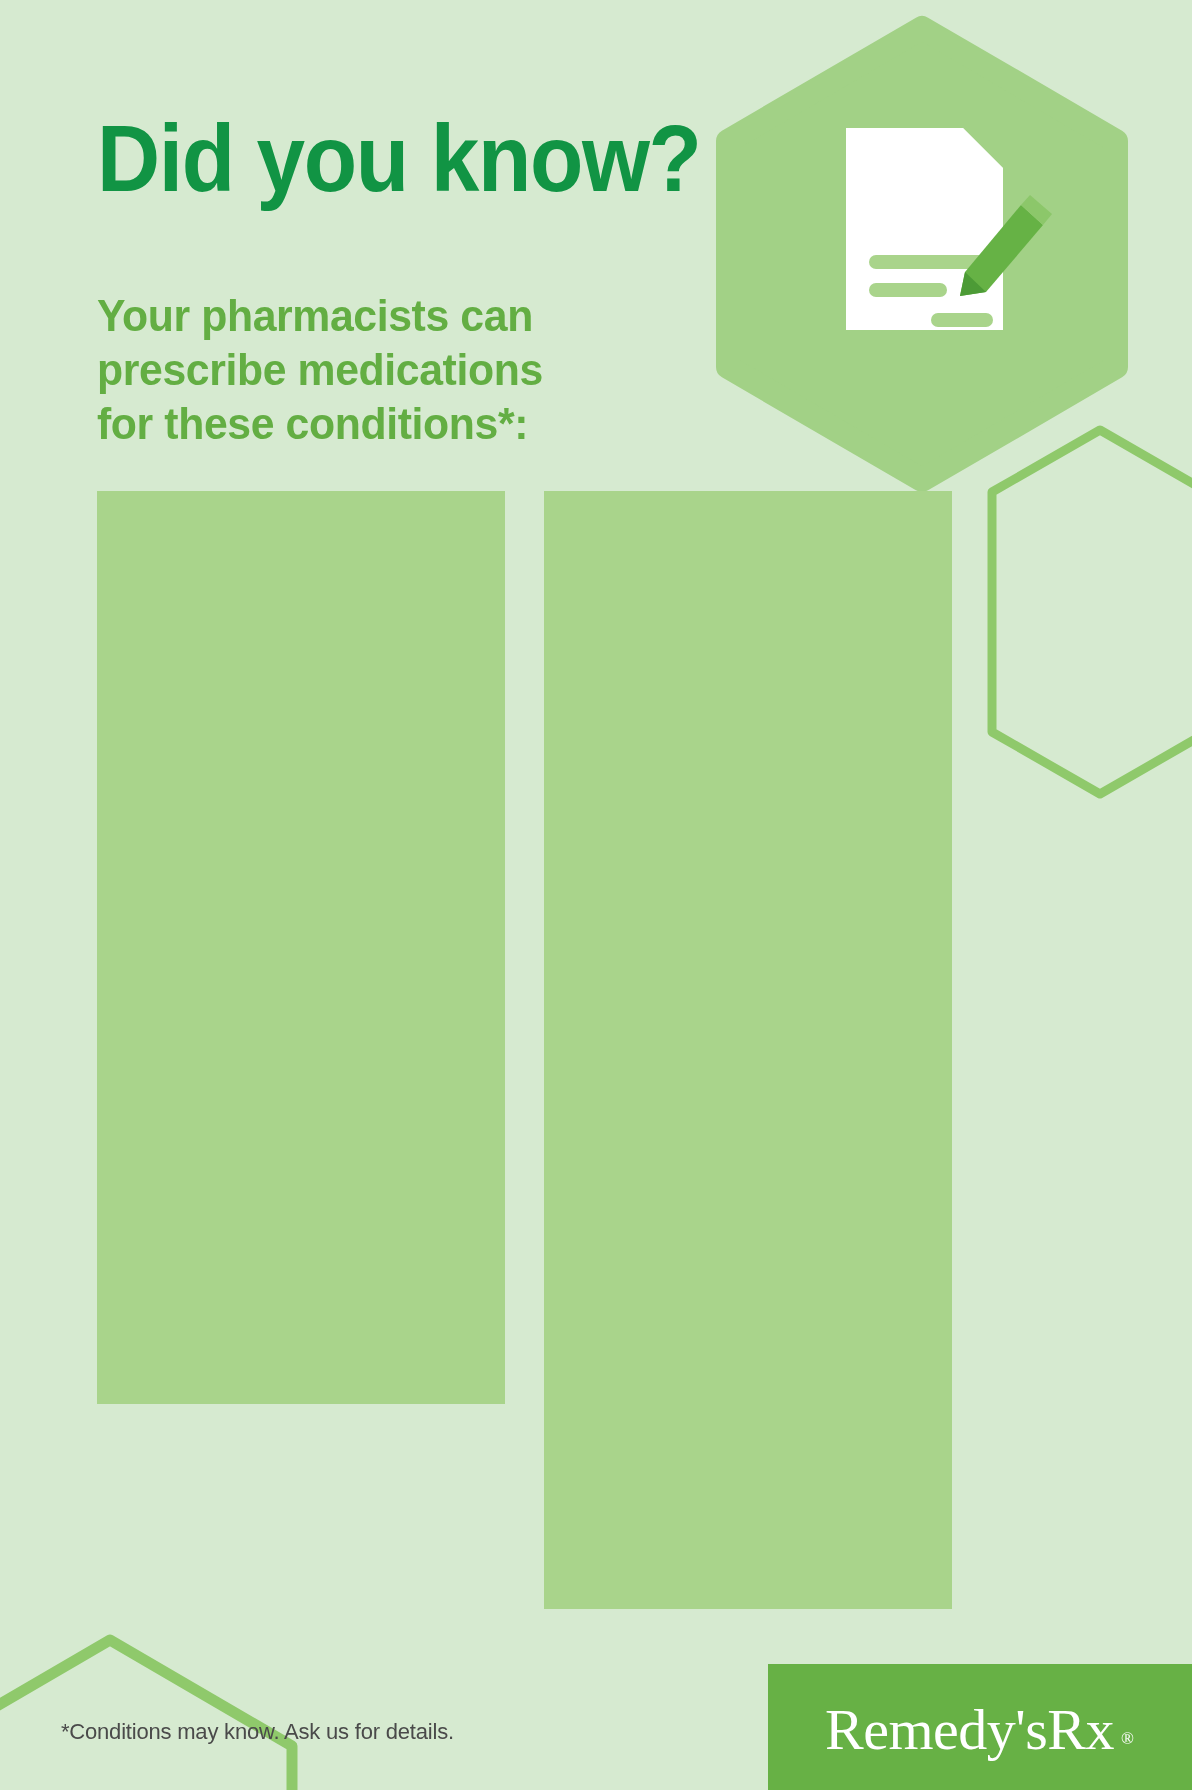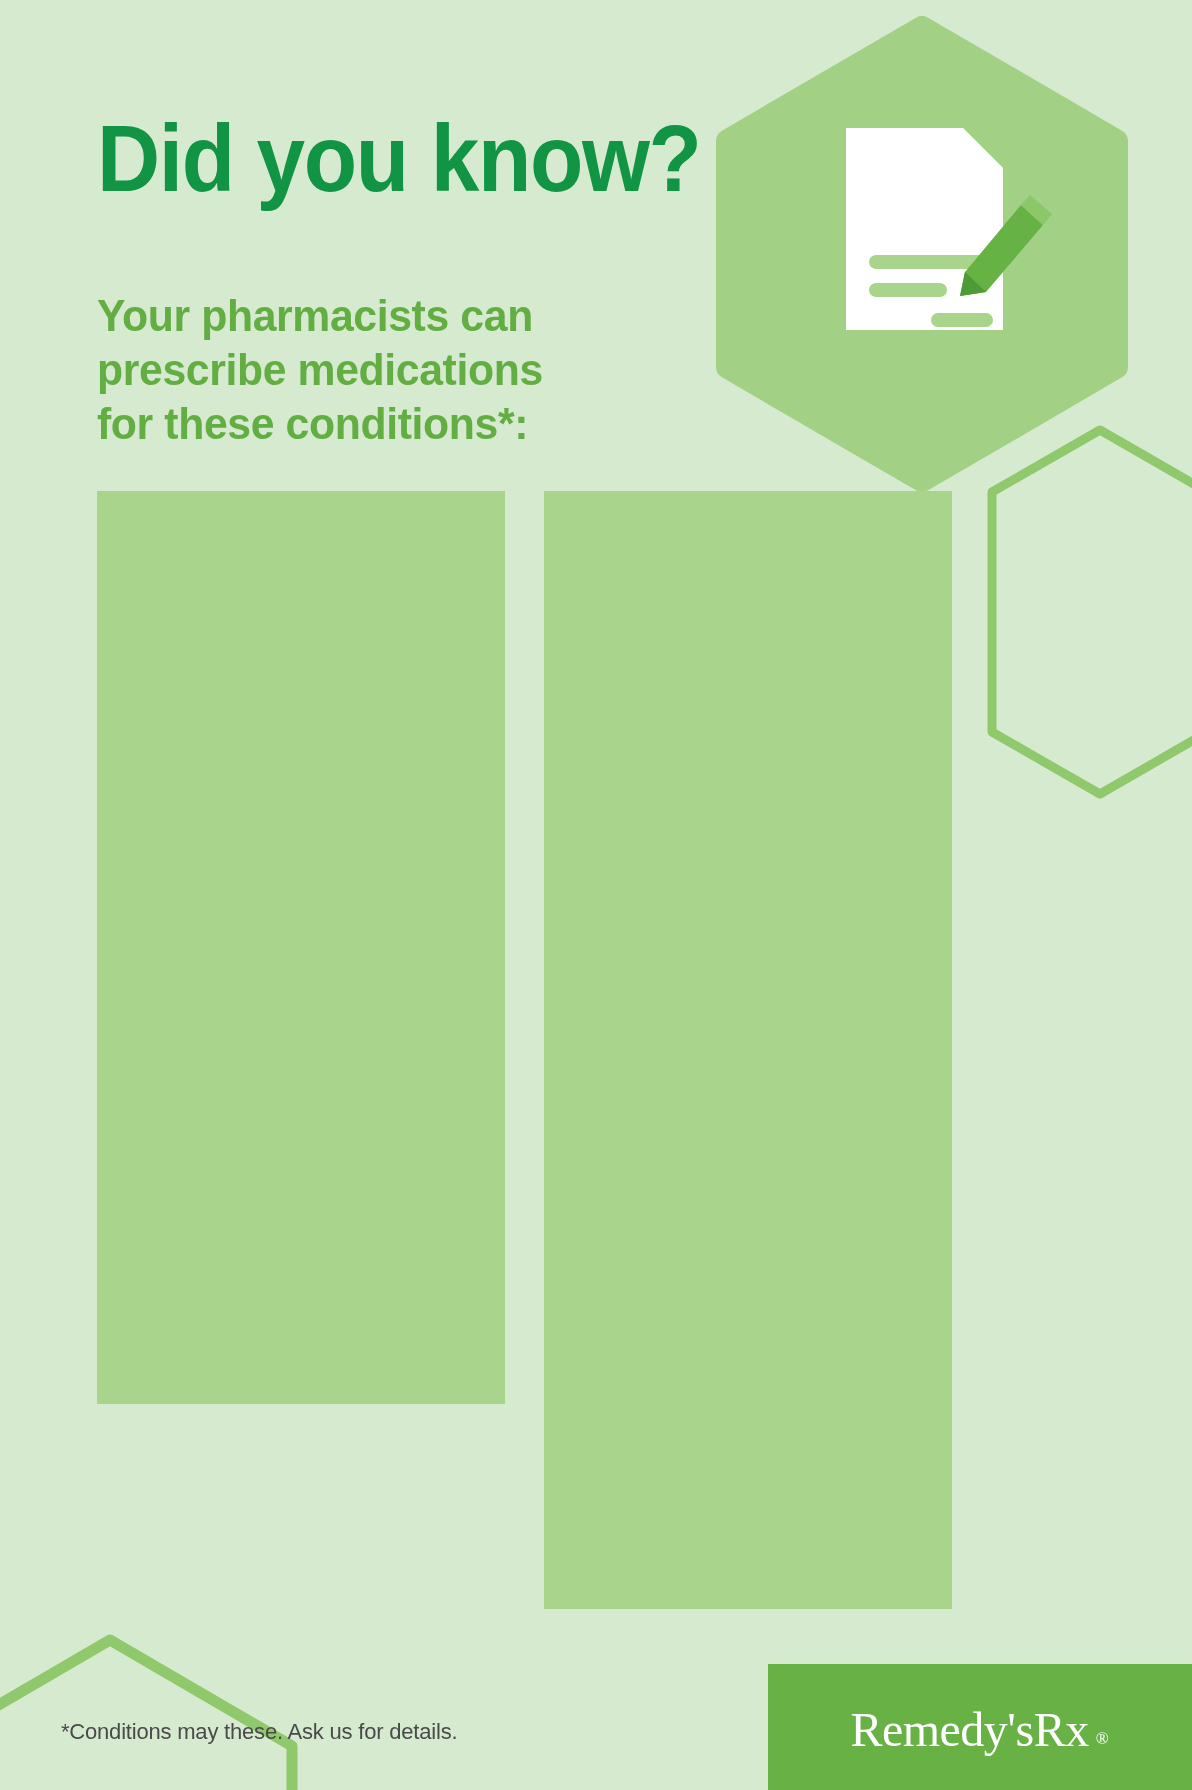--- a/index.html
+++ b/index.html
@@ -100,21 +100,21 @@
     left: 0;
     top: 0;
     width: 100%;
     height: 100%;
     display: flex;
     align-items: center;
     justify-content: center;
   }
   .logo-text {
     font-family: "Liberation Serif", serif;
-    font-size: 48px;
+    font-size: 58px;
     color: #ffffff;
     letter-spacing: -0.5px;
     position: relative;
     top: 2px;
     left: -4px;
     white-space: nowrap;
   }
   .logo-reg {
     font-family: "Liberation Serif", serif;
     font-size: 17px;
@@ -199,21 +199,21 @@
   <div class="subheading">
     <div>Your pharmacists can</div>
     <div>prescribe medications</div>
     <div>for these conditions*:</div>
   </div>
 
   <div class="panel panel-left"></div>
 
   <div class="panel panel-right"></div>
 
-  <div class="footnote">*Conditions may these. Ask us for details.</div>
+  <div class="footnote">*Conditions may know. Ask us for details.</div>
 
   <div class="logo-box">
     <div class="logo-wrap">
       <span class="logo-text">Remedy'sRx</span>
         <span class="logo-reg">®</span>
     </div>
   </div>
 
 </div>
 

